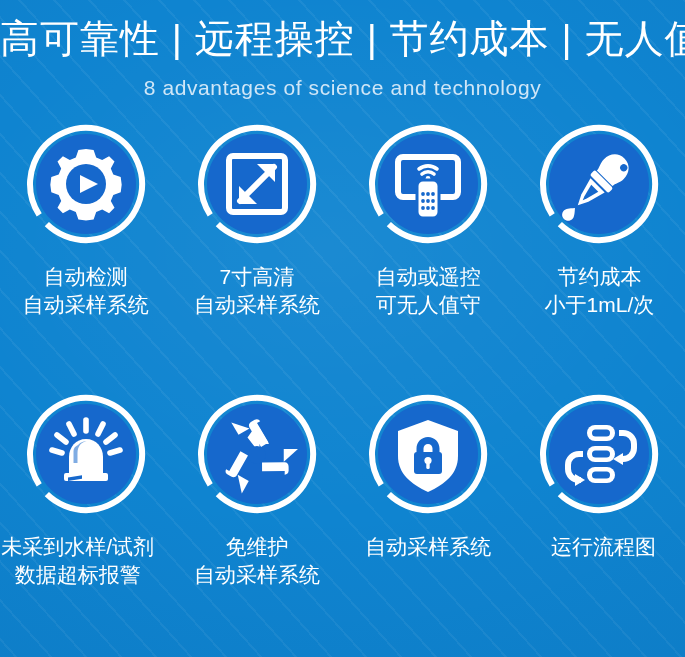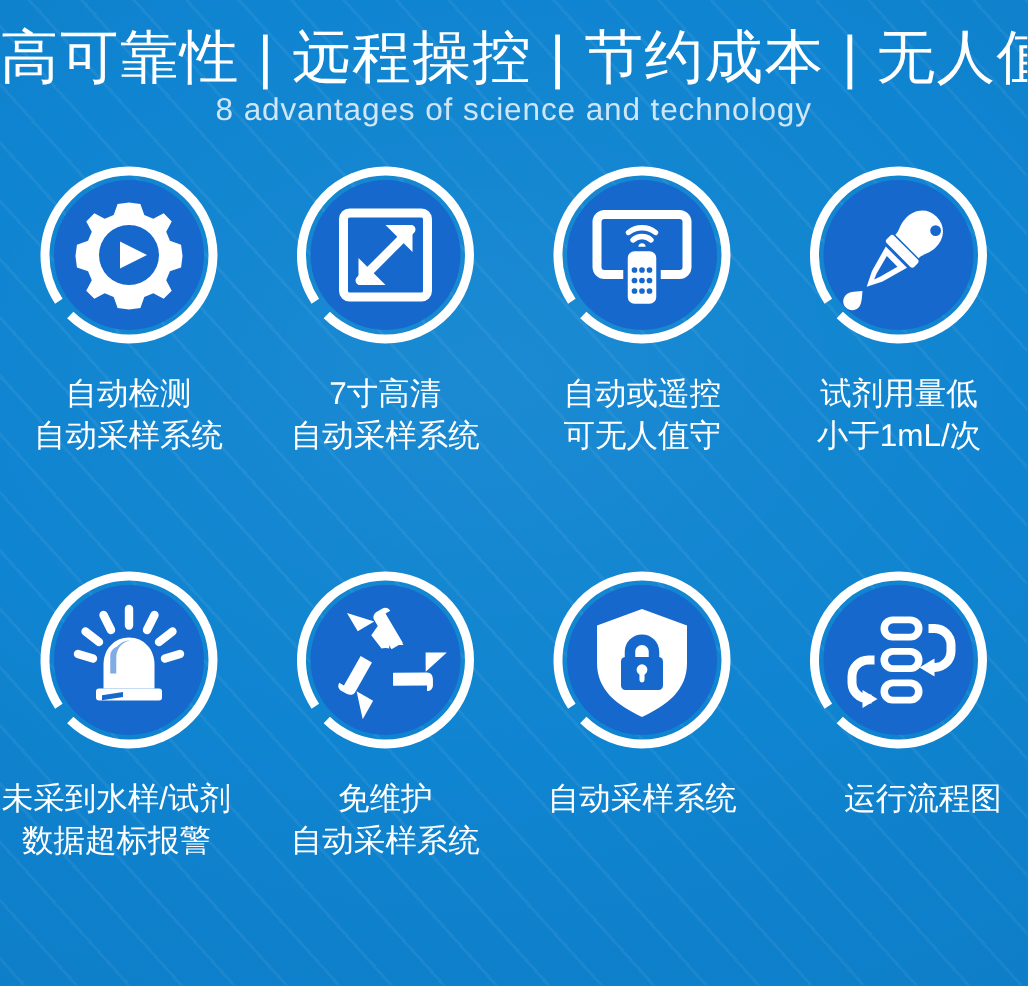--- a/index.html
+++ b/index.html
@@ -55,21 +55,21 @@
   }
   .headline {
     color: #ffffff;
     font-size: 39px;
     line-height: 1.18;
     letter-spacing: 1px;
     font-weight: 400;
     white-space: nowrap;
   }
   .subtitle {
-    margin-top: 0;
+    margin-top: 14px;
     color: #cfe6f7;
     font-size: 21px;
     letter-spacing: 0.6px;
     font-weight: 300;
     white-space: nowrap;
   }
 
   
   .grid {
     margin-top: 22px;
@@ -100,21 +100,21 @@
   }
   .label .l2 { display: block; }
 
   
   .cell.clip-left .label {
     position: relative;
     left: -8px;
   }
   .cell.clip-right .label {
     position: relative;
-    left: 16px;
+    left: 4px;
   }
 </style>
 </head>
 <body>
 
 <div id="page">
   <div id="texture"></div>
   <div id="vignette"></div>
 
   <div id="content">
@@ -202,21 +202,21 @@
               <path d="M62 26 c9 0 14 7 14 15 c0 6 -3 9 -3 13 l-22 0 c0 -4 -3 -7 -3 -13 c0 -8 5 -15 14 -15 Z" fill="#ffffff"></path>
               <rect x="49" y="55" width="26" height="7" rx="2" fill="#ffffff"></rect>
               <path d="M52 64 l20 0 l-5 18 l-5 10 l-5 -10 Z" fill="#ffffff"></path>
               <path d="M57 68 l10 0 l-3.4 13 l-1.6 4 l-1.6 -4 Z" fill="#1668cc"></path>
               <circle cx="68" cy="33" r="3.6" fill="#1668cc"></circle>
               <path d="M62 96 c4 4.5 6 7 6 9.6 c0 3.4 -2.7 6 -6 6 c-3.3 0 -6 -2.6 -6 -6 c0 -2.6 2 -5.1 6 -9.6 Z" fill="#ffffff"></path>
             </g>
           </svg>
         </div>
         <div class="label">
-          <span>试剂用量低</span>
+          <span>节约成本</span>
           <span class="l2">小于1mL/次</span>
         </div>
       </div>
 
       <div class="cell clip-left">
         <div class="badge">
           <svg viewBox="0 0 124 124" width="124" height="124">
             <circle cx="62" cy="62" r="50" fill="#1668cc"></circle>
             <path d="M 62 6 A 56 56 0 1 0 62 118 A 56 56 0 0 0 62 6 Z" fill="none" stroke="#ffffff" stroke-width="6" stroke-dasharray="36 12 296 0" stroke-dashoffset="-18" stroke-linecap="butt" transform="rotate(-68 62 62)"></path>
             <g stroke="#ffffff" stroke-width="5.6" stroke-linecap="round">

